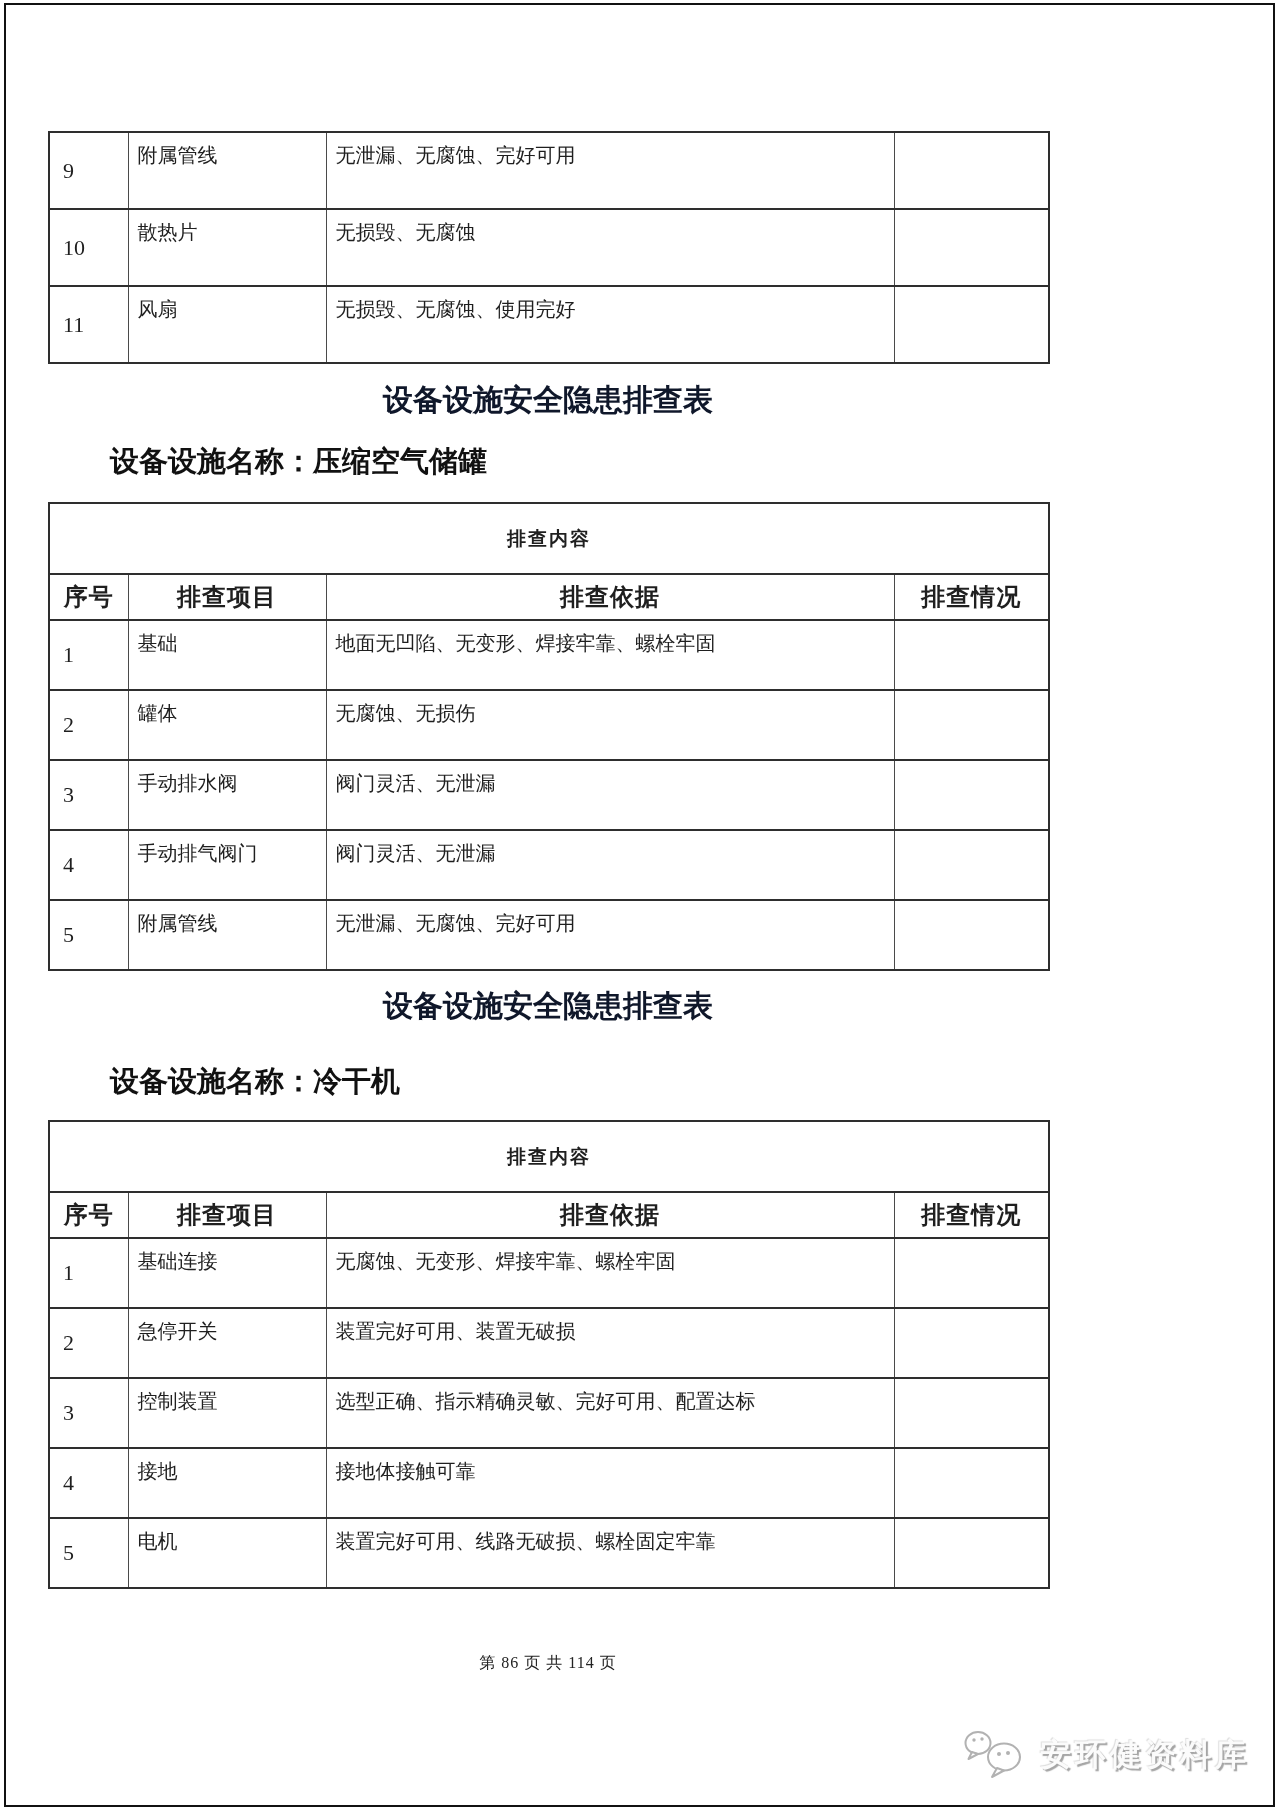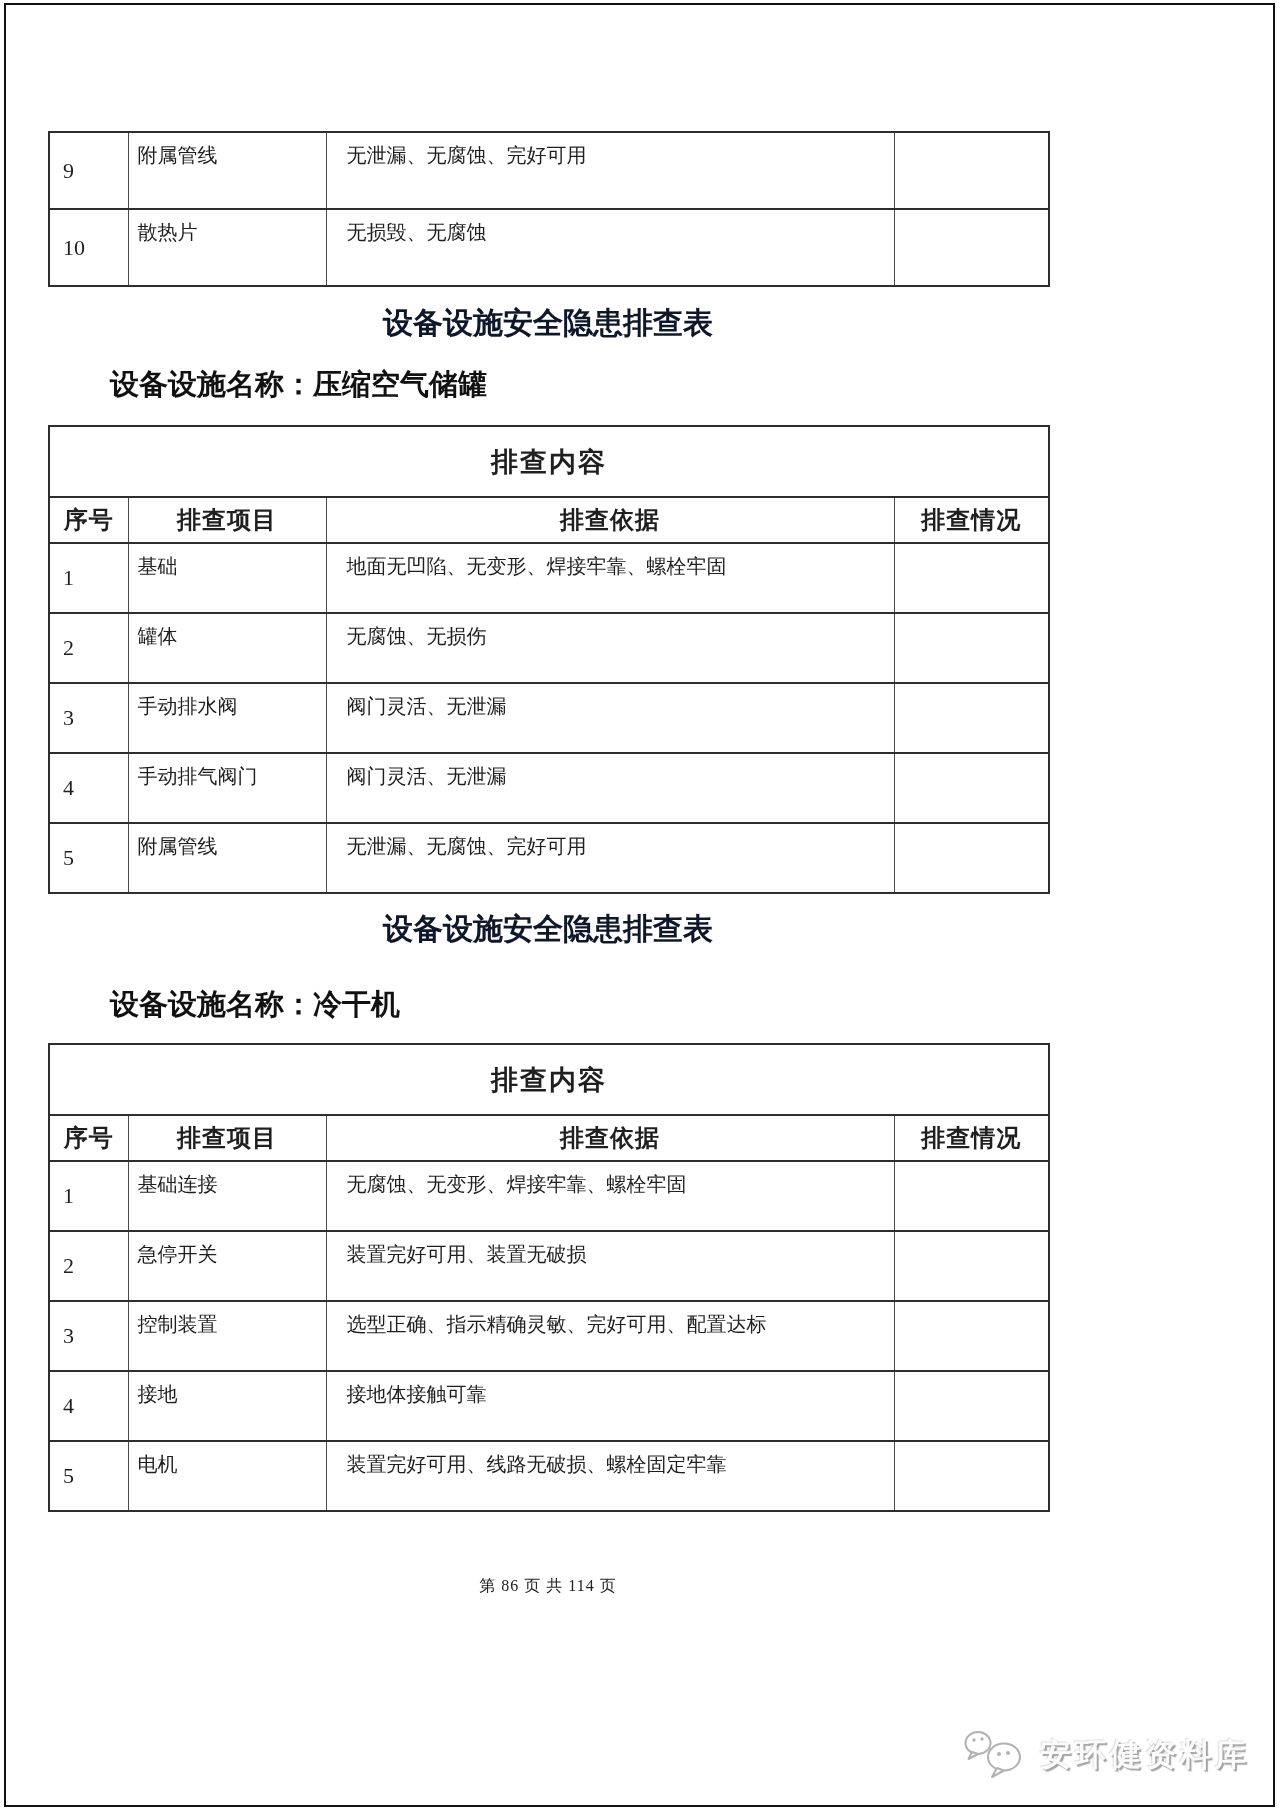--- a/index.html
+++ b/index.html
@@ -42,21 +42,21 @@
   }
 
   .top-table { margin-top: 131px; }
   .top-table tr { height: 77px; }
 
   tr.content-head { height: 71px; }
   tr.col-head { height: 46px; margin-left: 46px; }
   tr.data-row { height: 70px; }
 
   th.span-head {
-    font-size: 27px;
+    font-size: 19px;
     font-weight: 700;
     text-align: center;
     vertical-align: middle;
     letter-spacing: 2px;
   }
   th.col-h {
     font-size: 24px;
     font-weight: 700;
     text-align: center;
     vertical-align: middle;
@@ -70,21 +70,21 @@
   }
   td.c-item {
     font-size: 20px;
     vertical-align: top;
     padding: 9px 4px 0 9px;
     margin-left: 8px;
   }
   td.c-basis {
     font-size: 20px;
     vertical-align: top;
-    padding: 9px 6px 0 20px;
+    padding: 9px 6px 0 9px;
   }
   td.c-status { vertical-align: top; }
 
   
   .doc-title {
     margin-left: 48px;
     width: 1000px;
     text-align: center;
     font-family: "Liberation Sans", "DejaVu Sans", sans-serif;
     font-weight: 700;
@@ -151,20 +151,26 @@
       <tr>
         <td class="c-no">9</td>
         <td class="c-item">附属管线</td>
         <td class="c-basis">无泄漏、无腐蚀、完好可用</td>
         <td class="c-status"></td>
       </tr>
       <tr>
         <td class="c-no">10</td>
         <td class="c-item">散热片</td>
         <td class="c-basis">无损毁、无腐蚀</td>
+        <td class="c-status"></td>
+      </tr>
+      <tr>
+        <td class="c-no">11</td>
+        <td class="c-item">风扇</td>
+        <td class="c-basis">无损毁、无腐蚀、使用完好</td>
         <td class="c-status"></td>
       </tr>
     </tbody>
   </table>
 
   <div class="doc-title t1">设备设施安全隐患排查表</div>
   <div class="doc-subtitle s1">设备设施名称：压缩空气储罐</div>
 
   <table class="grid">
     <colgroup>

